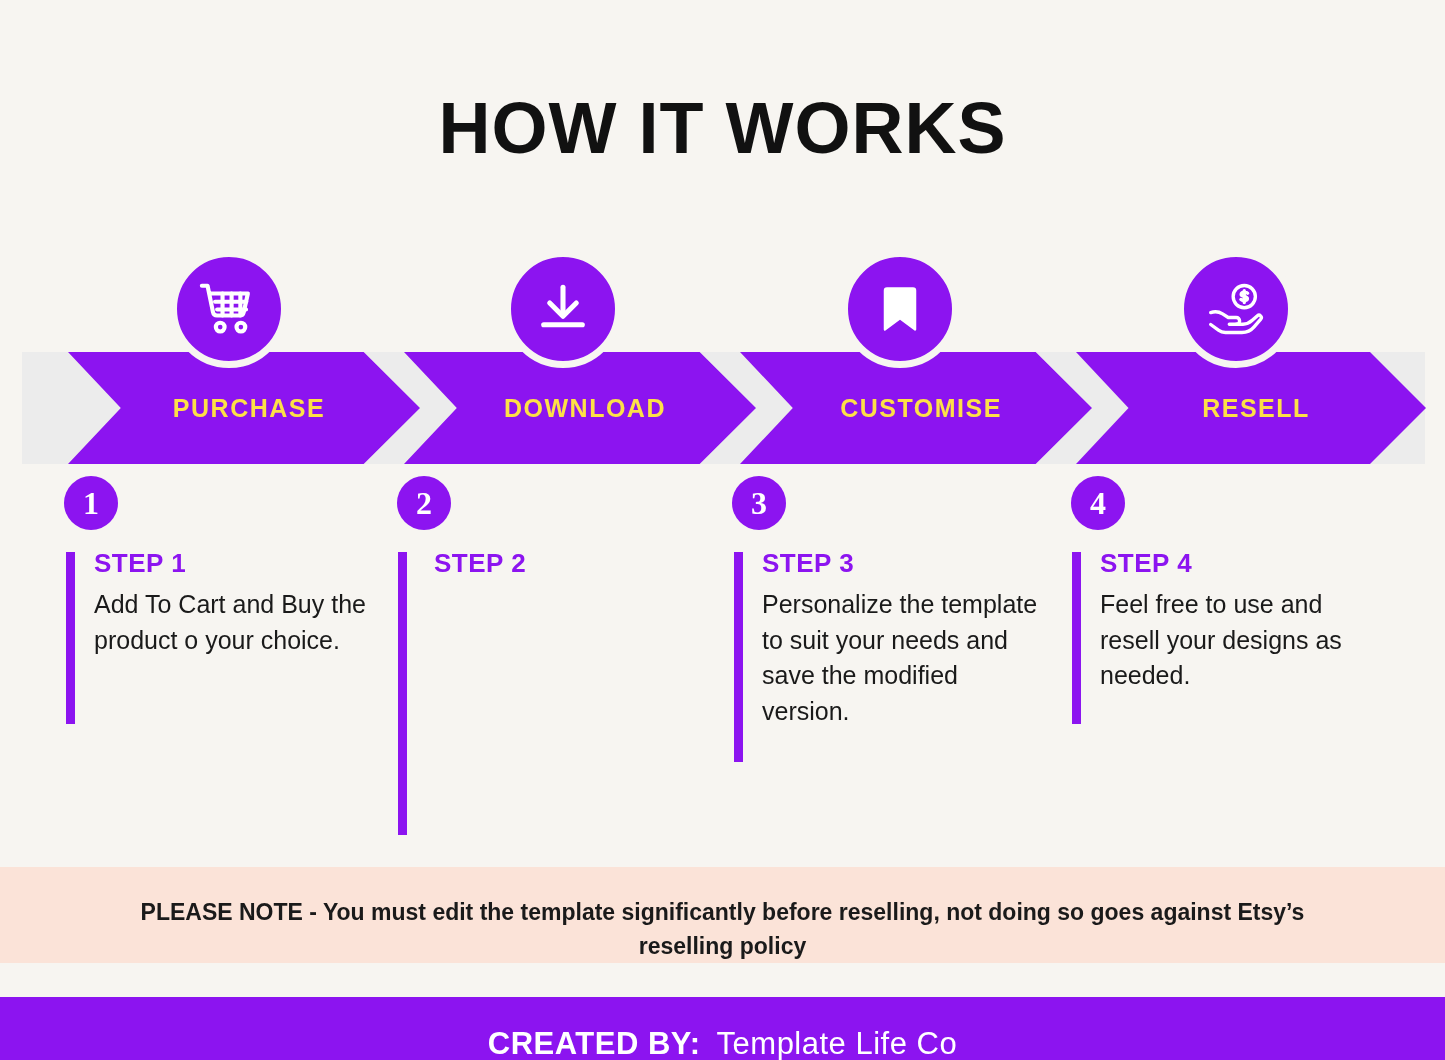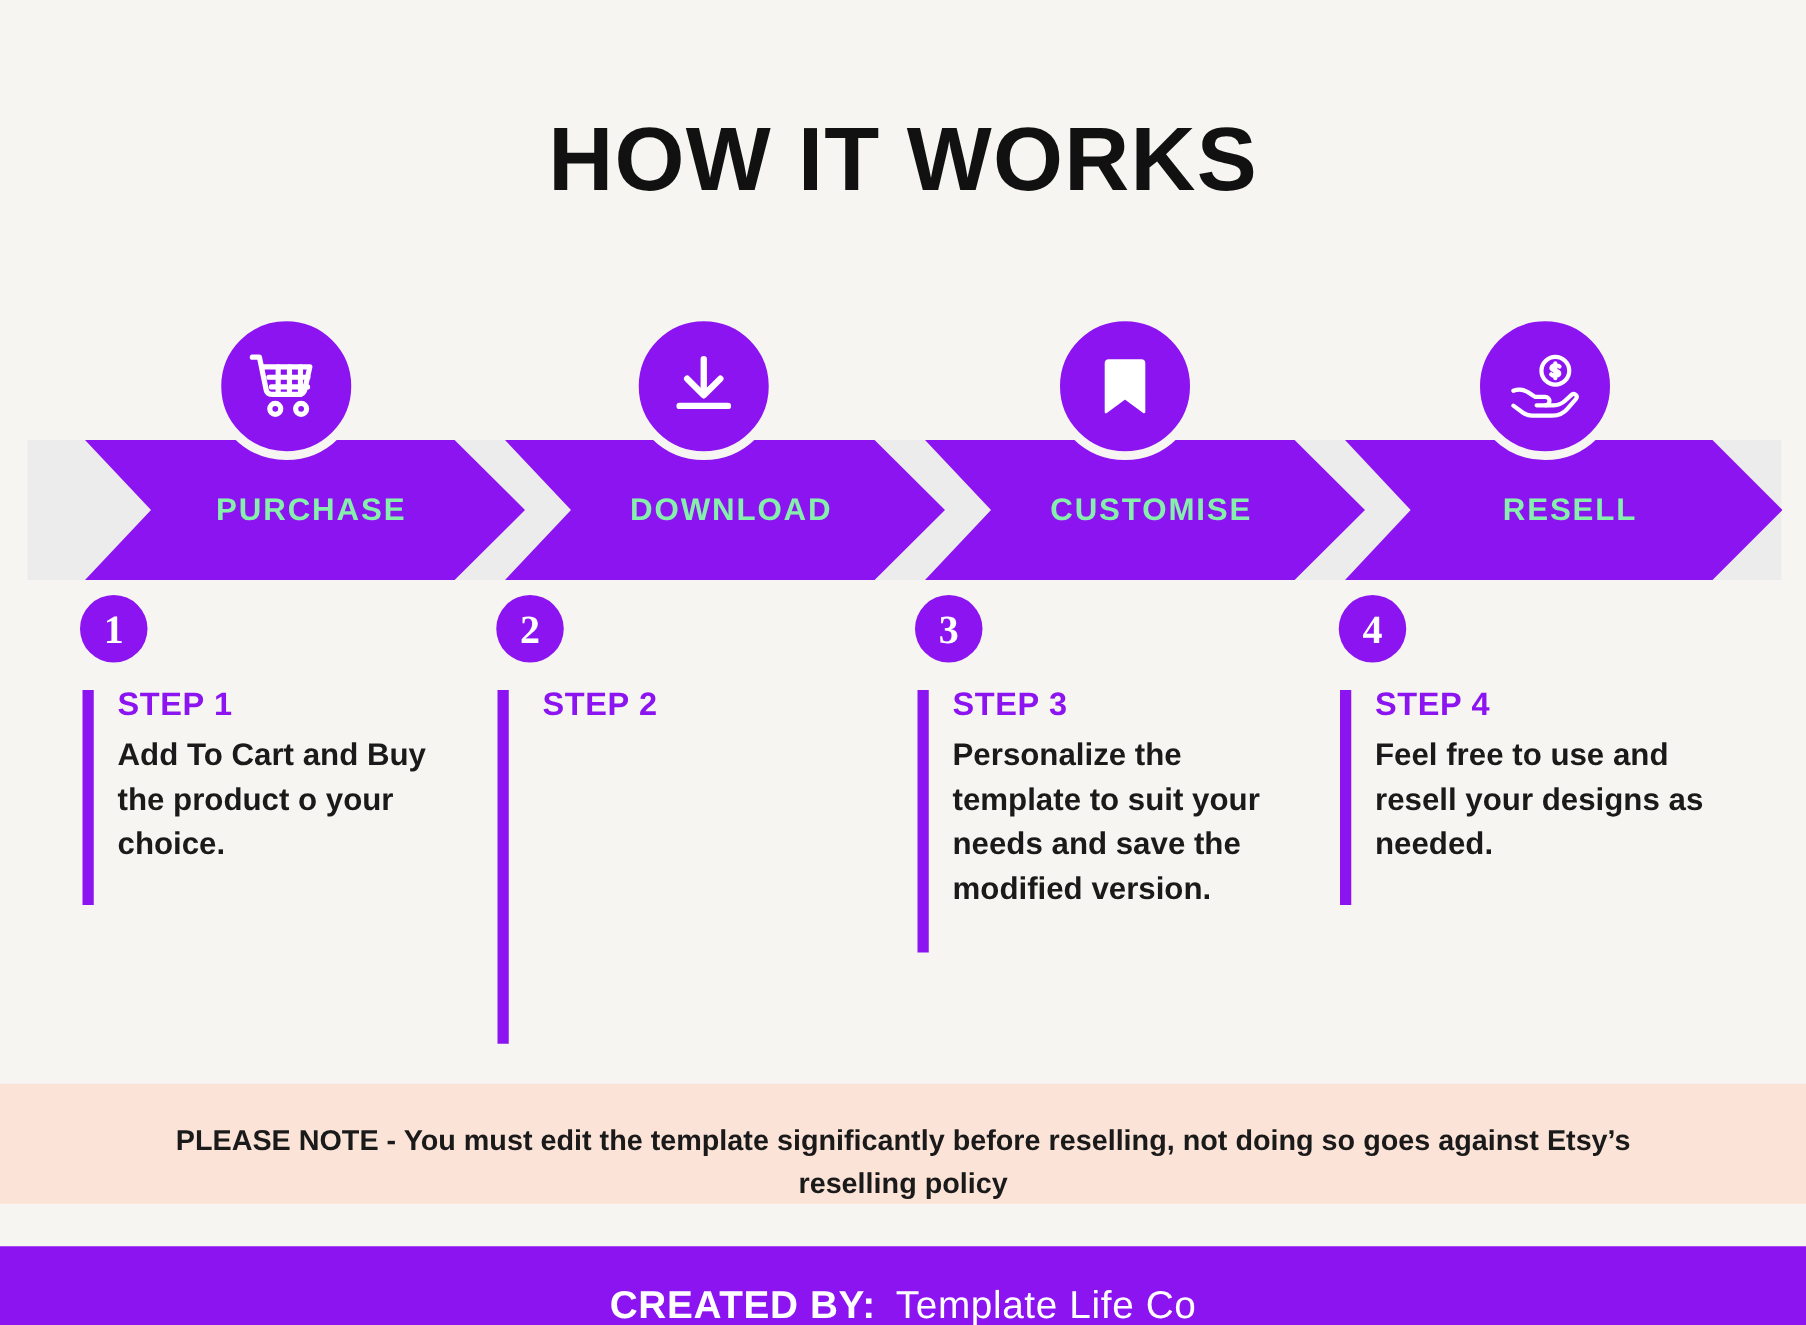--- a/index.html
+++ b/index.html
@@ -45,21 +45,21 @@
   .chev {
     position: absolute;
     top: 0;
     height: 112px;
     background: #8c14f0;
     display: flex;
     align-items: center;
     justify-content: center;
   }
   .chev span {
-    color: #86efac;
+    color: #fde047;
     font-size: 25px;
     font-weight: bold;
     letter-spacing: 1.5px;
     margin-left: 10px;
     text-align: right;
   }
   .chev.c1 {
     left: 68px;  width: 352px;
     clip-path: polygon(0 0, 84% 0, 100% 50%, 84% 100%, 0 100%, 15% 50%);
   }
@@ -134,21 +134,21 @@
   }
   .step-label {
     font-size: 26px;
     font-weight: bold;
     color: #8c14f0;
     letter-spacing: .5px;
     margin-bottom: 8px;
   }
   .step-desc {
     font-size: 25px;
-    font-weight: bold;
+    font-weight: normal;
     color: #1a1a1a;
     line-height: 1.42;
   }
   .s1 { left: 66px; }
   .s1 .bar { height: 172px; }
   .s2 { left: 398px; width: 320px; padding-left: 36px; }
   .s2 .bar { height: 283px; }
   .s3 { left: 734px; width: 310px; }
   .s3 .bar { height: 210px; }
   .s4 { left: 1072px; width: 310px; }

